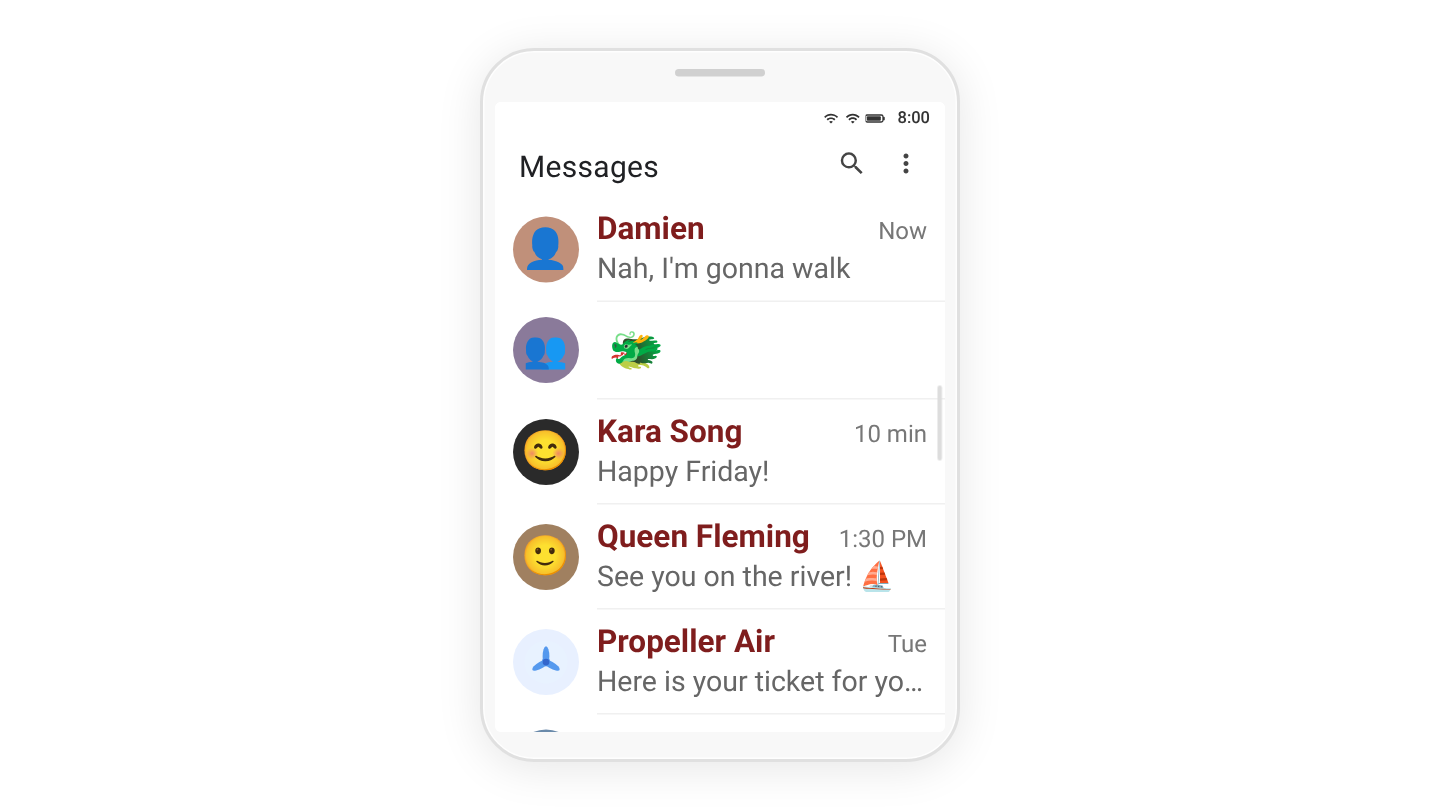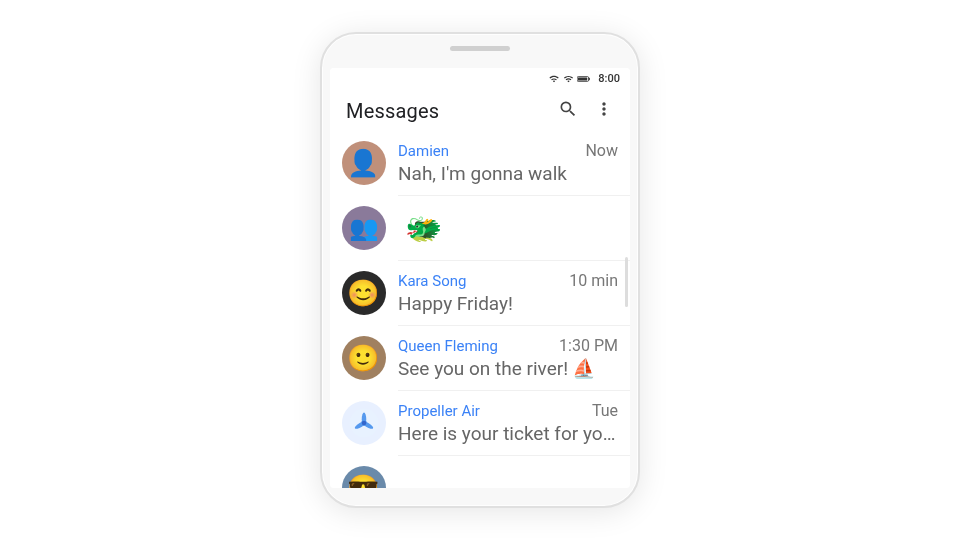--- a/index.html
+++ b/index.html
@@ -153,23 +153,23 @@
     }
 
     .message-top {
       display: flex;
       justify-content: space-between;
       align-items: center;
       margin-bottom: 2px;
     }
 
     .contact-name {
-      font-size: 15px;
-      font-weight: 400;
-      color: #3b82f6;
+      font-size: 21px;
+      font-weight: 700;
+      color: #7f1d1d;
       white-space: nowrap;
       overflow: hidden;
       text-overflow: ellipsis;
     }
 
     .message-time {
       font-size: 16px;
       color: #777;
       flex-shrink: 0;
       margin-left: 8px;

